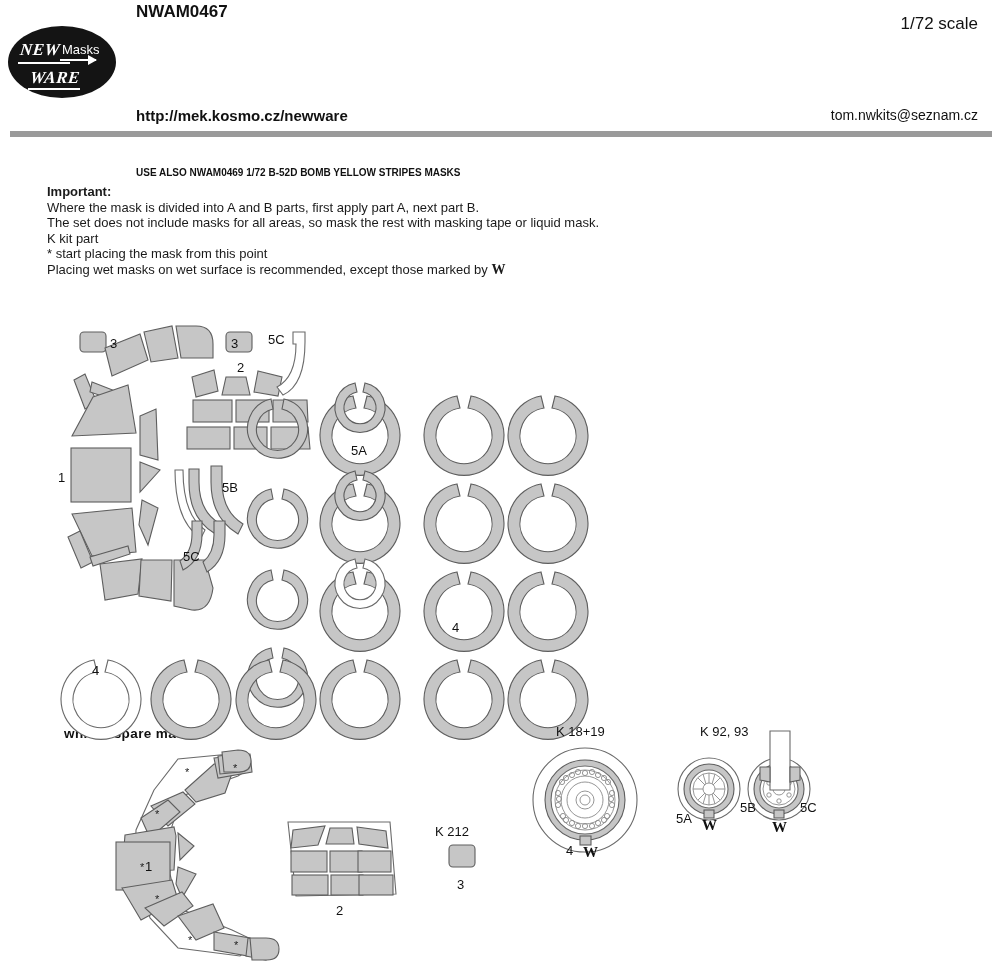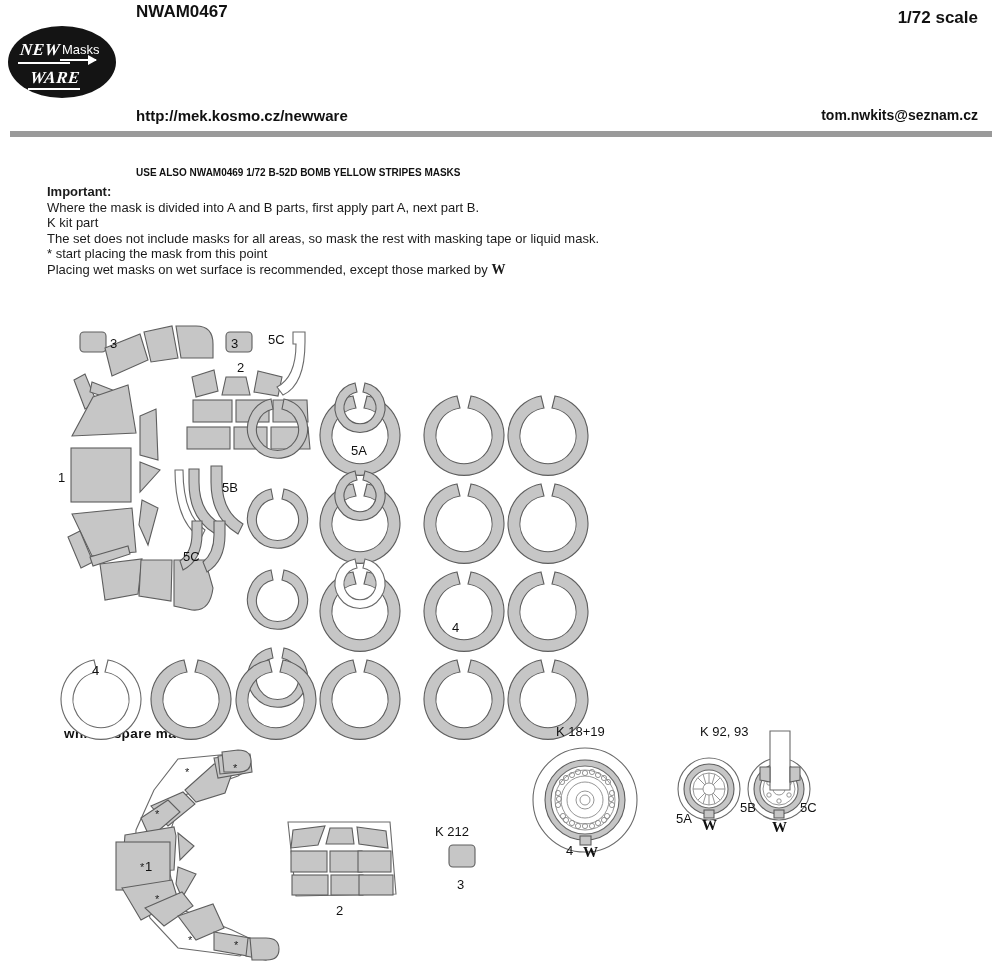--- a/index.html
+++ b/index.html
@@ -39,25 +39,25 @@
   }
   .logo .lg-bar1{position:absolute;left:10px;top:36px;width:52px;height:2px;background:#fff;}
   .logo .lg-bar2{position:absolute;left:20px;top:62px;width:52px;height:2px;background:#fff;}
   .logo .lg-arrow{position:absolute;left:52px;top:33px;width:36px;height:2px;background:#fff;}
   .logo .lg-arrow:after{
     content:"";position:absolute;right:-1px;top:-4px;
     border-left:9px solid #fff;border-top:5px solid transparent;border-bottom:5px solid transparent;
   }
 
   .h-code{position:absolute;left:136px;top:2px;font-weight:bold;font-size:17px;}
-  .h-scale{position:absolute;right:22px;top:8px;font-weight:bold;font-size:17px;}
+  .h-scale{position:absolute;right:22px;top:14px;font-weight:normal;font-size:17px;}
   .h-title{position:absolute;left:136px;top:37px;font-weight:bold;font-size:16px;}
   .h-kits{position:absolute;left:136px;top:74px;font-weight:bold;font-size:15px;}
   .h-url{position:absolute;left:136px;top:107px;font-weight:bold;font-size:15px;}
-  .h-mail{position:absolute;right:22px;top:107px;font-weight:bold;font-size:14px;}
+  .h-mail{position:absolute;right:22px;top:107px;font-weight:normal;font-size:14px;}
   .rule{position:absolute;left:10px;top:131px;width:982px;height:6px;background:#9a9a9a;}
 
   
   .use-also{position:absolute;left:136px;top:155px;font-weight:bold;font-size:10px;margin-top:12px;}
   .notes{position:absolute;left:47px;top:184px;font-size:13px;line-height:15.6px;color:#1a1a1a;}
   .notes .imp{font-weight:bold;}
   .wmark{font-family:"Liberation Serif",serif;font-weight:bold;font-size:14px;}
 
   
   svg.art{position:absolute;left:0;top:0;width:1000px;height:971px;pointer-events:none;}
@@ -91,22 +91,22 @@
     <div class="h-url">http://mek.kosmo.cz/newware</div>
     <div class="h-mail">tom.nwkits@seznam.cz</div>
     <div class="rule"></div>
   </div>
 
   <div class="use-also">USE ALSO NWAM0469 1/72 B-52D BOMB YELLOW STRIPES MASKS</div>
 
   <div class="notes">
     <div class="imp">Important:</div>
     <div>Where the mask is divided into A and B parts, first apply part A, next part B.</div>
+    <div>The set does not include masks for all areas, so mask the rest with masking tape or liquid mask.</div>
     <div>K kit part</div>
-    <div>The set does not include masks for all areas, so mask the rest with masking tape or liquid mask.</div>
     <div>*  start placing the mask from this point</div>
     <div>
       <span>Placing wet masks on wet surface is recommended, except those marked by</span>
       <span class="wmark">W</span>
     </div>
   </div>
 
   <div class="spare-cap">white - spare masks</div>
 
   <svg class="art" viewBox="0 0 1000 971">

